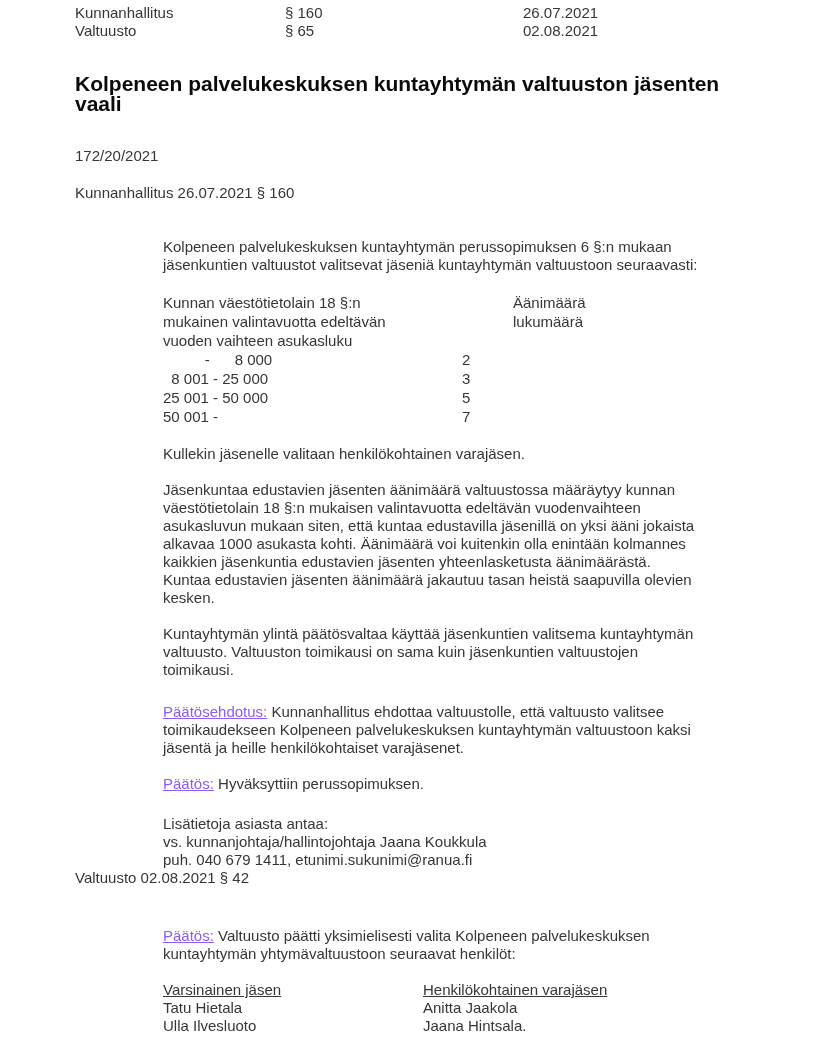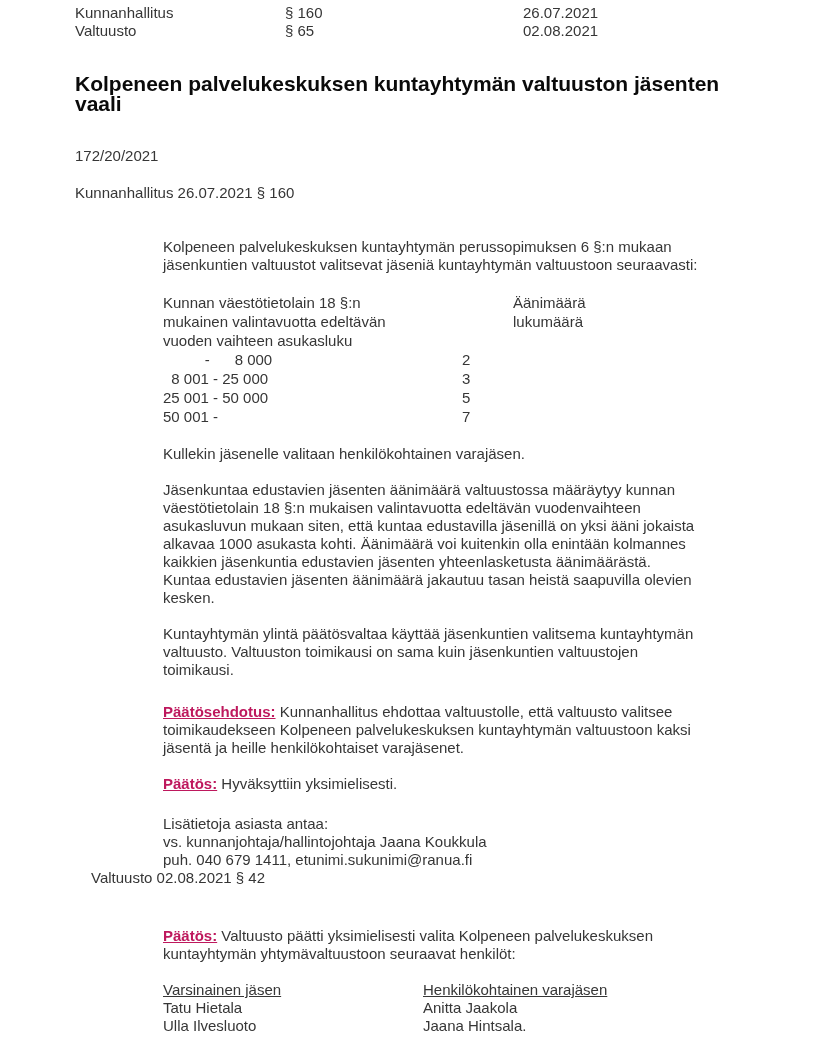--- a/index.html
+++ b/index.html
@@ -13,41 +13,41 @@
   }
   .page { position:relative; width:816px; height:1056px; padding:4px 48px 0 75px; }
 
   .meta-row { display:flex; }
   .meta-org { width:210px; }
   .meta-para { width:238px; }
 
   .doc-title { margin-top:34px; font-size:21px; line-height:20px; font-weight:bold; color:#0a0a0a; }
   .case-number { margin-top:33px; }
   .section-heading { margin-top:19px; }
-  .heading2 { margin-top:0;margin-left:16px; }
+  .heading2 { margin-top:0; }
 
   .indent { margin-left:88px; }
 
   .ml { white-space:pre; }
 
   .p-intro { margin-top:36px; }
   .alloc { margin-top:19px; line-height:19px; }
   .alloc-head { display:flex; }
   .alloc-col1h { width:350px; }
   .alloc-row { display:flex; }
   .alloc-range { width:299px; white-space:pre; }
   .p-note { margin-top:19px; }
   .p-votes { margin-top:18px; }
   .p-authority { margin-top:18px; }
   .p-proposal { margin-top:24px; }
   .p-decision1 { margin-top:18px; }
   .contact { margin-top:22px; }
   .p-decision2 { margin-top:40px; }
 
-  .label { font-weight:bold; color:#be185d; text-decoration:underline; }
+  .label { font-weight:normal; color:#8b5cf6; text-decoration:underline; }
 
   .members { margin-top:18px; }
   .members-row { display:flex; }
   .members-col1 { width:260px; }
   .members-header span { text-decoration:underline; }
 </style>
 </head>
 <body>
 
 <div class="page">
@@ -113,21 +113,21 @@
 kesken.</p>
 
     <p class="p-authority ml">Kuntayhtymän ylintä päätösvaltaa käyttää jäsenkuntien valitsema kuntayhtymän
 valtuusto. Valtuuston toimikausi on sama kuin jäsenkuntien valtuustojen
 toimikausi.</p>
 
     <p class="p-proposal"><span class="label">Päätösehdotus:</span> <span class="ml">Kunnanhallitus ehdottaa valtuustolle, että valtuusto valitsee
 toimikaudekseen Kolpeneen palvelukeskuksen kuntayhtymän valtuustoon kaksi
 jäsentä ja heille henkilökohtaiset varajäsenet.</span></p>
 
-    <p class="p-decision1"><span class="label">Päätös:</span> <span>Hyväksyttiin yksimielisesti.</span></p>
+    <p class="p-decision1"><span class="label">Päätös:</span> <span>Hyväksyttiin perussopimuksen.</span></p>
 
     <p class="contact ml">Lisätietoja asiasta antaa:
 vs. kunnanjohtaja/hallintojohtaja Jaana Koukkula
 puh. 040 679 1411, etunimi.sukunimi@ranua.fi</p>
 
   </div>
 
   <div class="section-heading heading2">Valtuusto 02.08.2021 § 42</div>
 
   <div class="indent">

